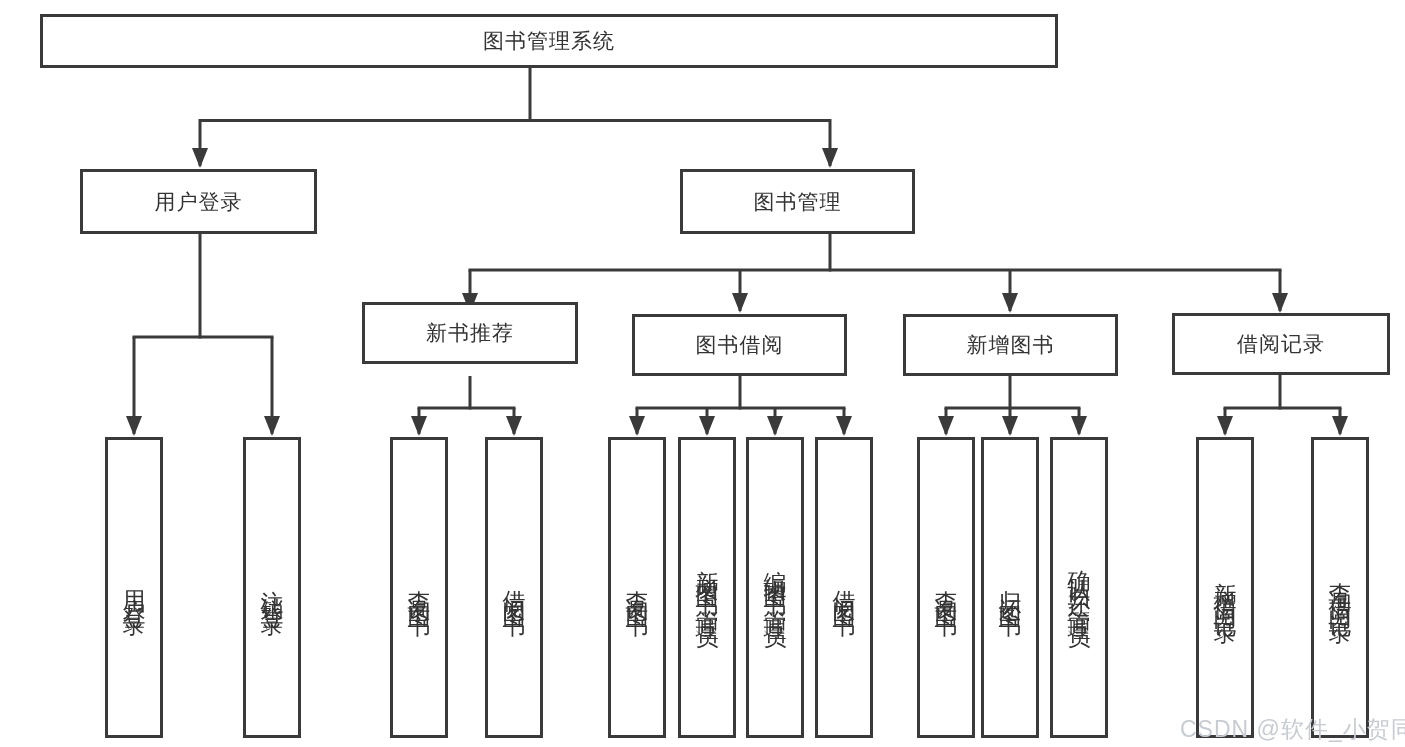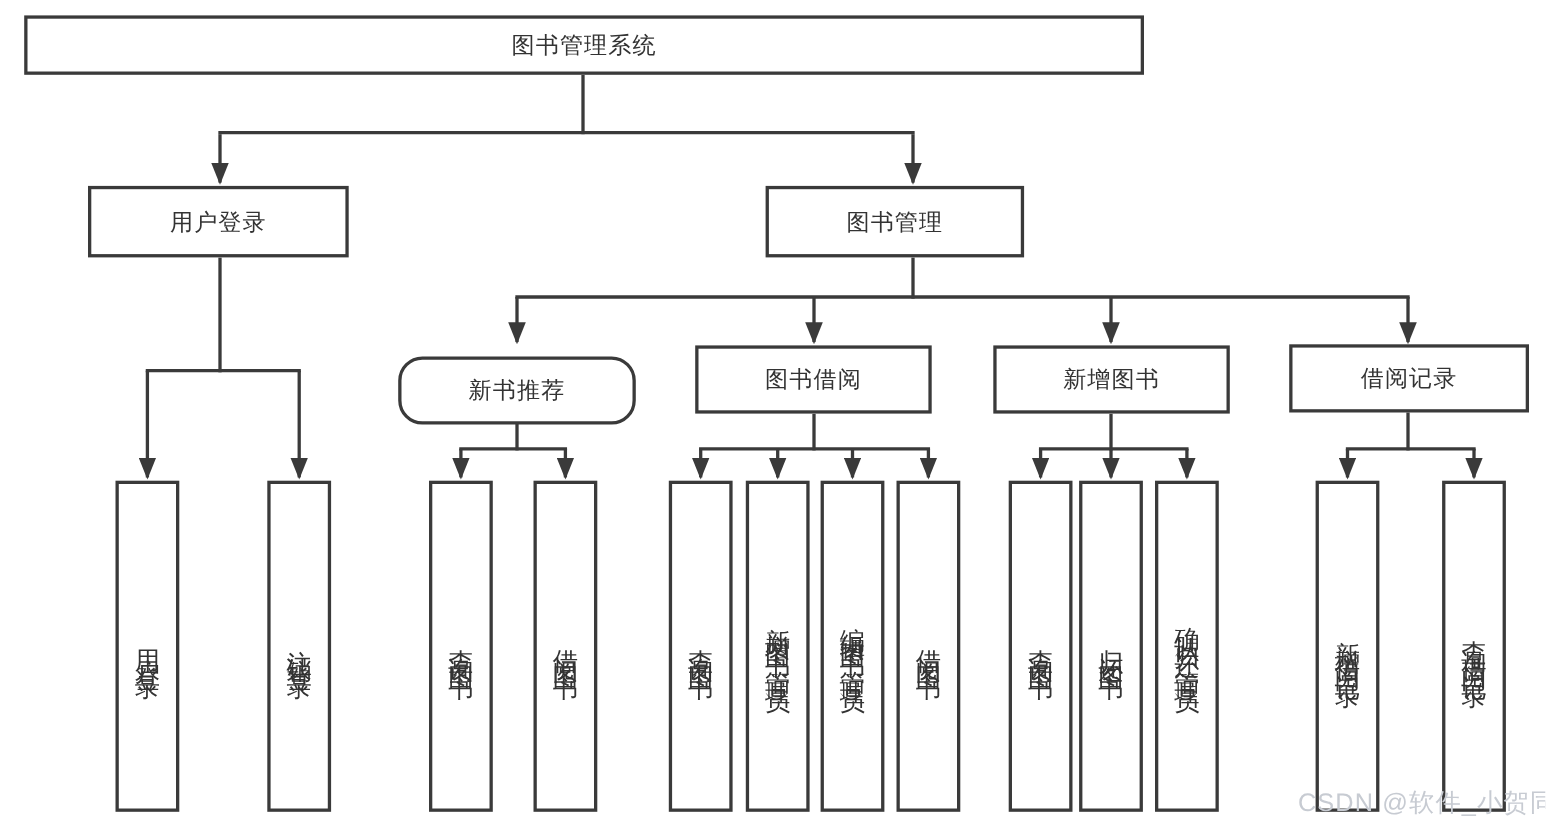--- a/index.html
+++ b/index.html
@@ -104,26 +104,26 @@
       <path d="M1010,408 L1010,434" marker-end="url(#arrow)"></path>
       <path d="M1079,408 L1079,434" marker-end="url(#arrow)"></path>
 
       <path d="M1280,374 L1280,409.5"></path>
       <path d="M1223.5,408 L1341.5,408"></path>
       <path d="M1225,408 L1225,434" marker-end="url(#arrow)"></path>
       <path d="M1340,408 L1340,434" marker-end="url(#arrow)"></path>
     </g>
   </svg>
 
-  <div class="box h-box" style="left:22px; top:14px; width:1018px; height:54px;">图书管理系统</div>
+  <div class="box h-box" style="left:40px; top:14px; width:1018px; height:54px;">图书管理系统</div>
 
   <div class="box h-box" style="left:80px; top:169px; width:237px; height:65px;">用户登录</div>
-  <div class="box h-box" style="left:696px; top:169px; width:235px; height:65px;">图书管理</div>
+  <div class="box h-box" style="left:680px; top:169px; width:235px; height:65px;">图书管理</div>
 
-  <div class="box h-box" style="left:362px; top:324px; width:216px; height:62px;border-radius:22px;">新书推荐</div>
+  <div class="box h-box" style="left:362px; top:302px; width:216px; height:62px;">新书推荐</div>
   <div class="box h-box" style="left:632px; top:314px; width:215px; height:62px;">图书借阅</div>
   <div class="box h-box" style="left:903px; top:314px; width:215px; height:62px;">新增图书</div>
   <div class="box h-box" style="left:1172px; top:313px; width:218px; height:62px;">借阅记录</div>
 
   <div class="box v-box" style="left:105px; top:437px; width:58px; height:301px;">用户登录</div>
   <div class="box v-box" style="left:243px; top:437px; width:58px; height:301px;">注销登录</div>
 
   <div class="box v-box" style="left:390px; top:437px; width:58px; height:301px;">查询图书</div>
   <div class="box v-box" style="left:485px; top:437px; width:58px; height:301px;">借阅图书</div>
 

